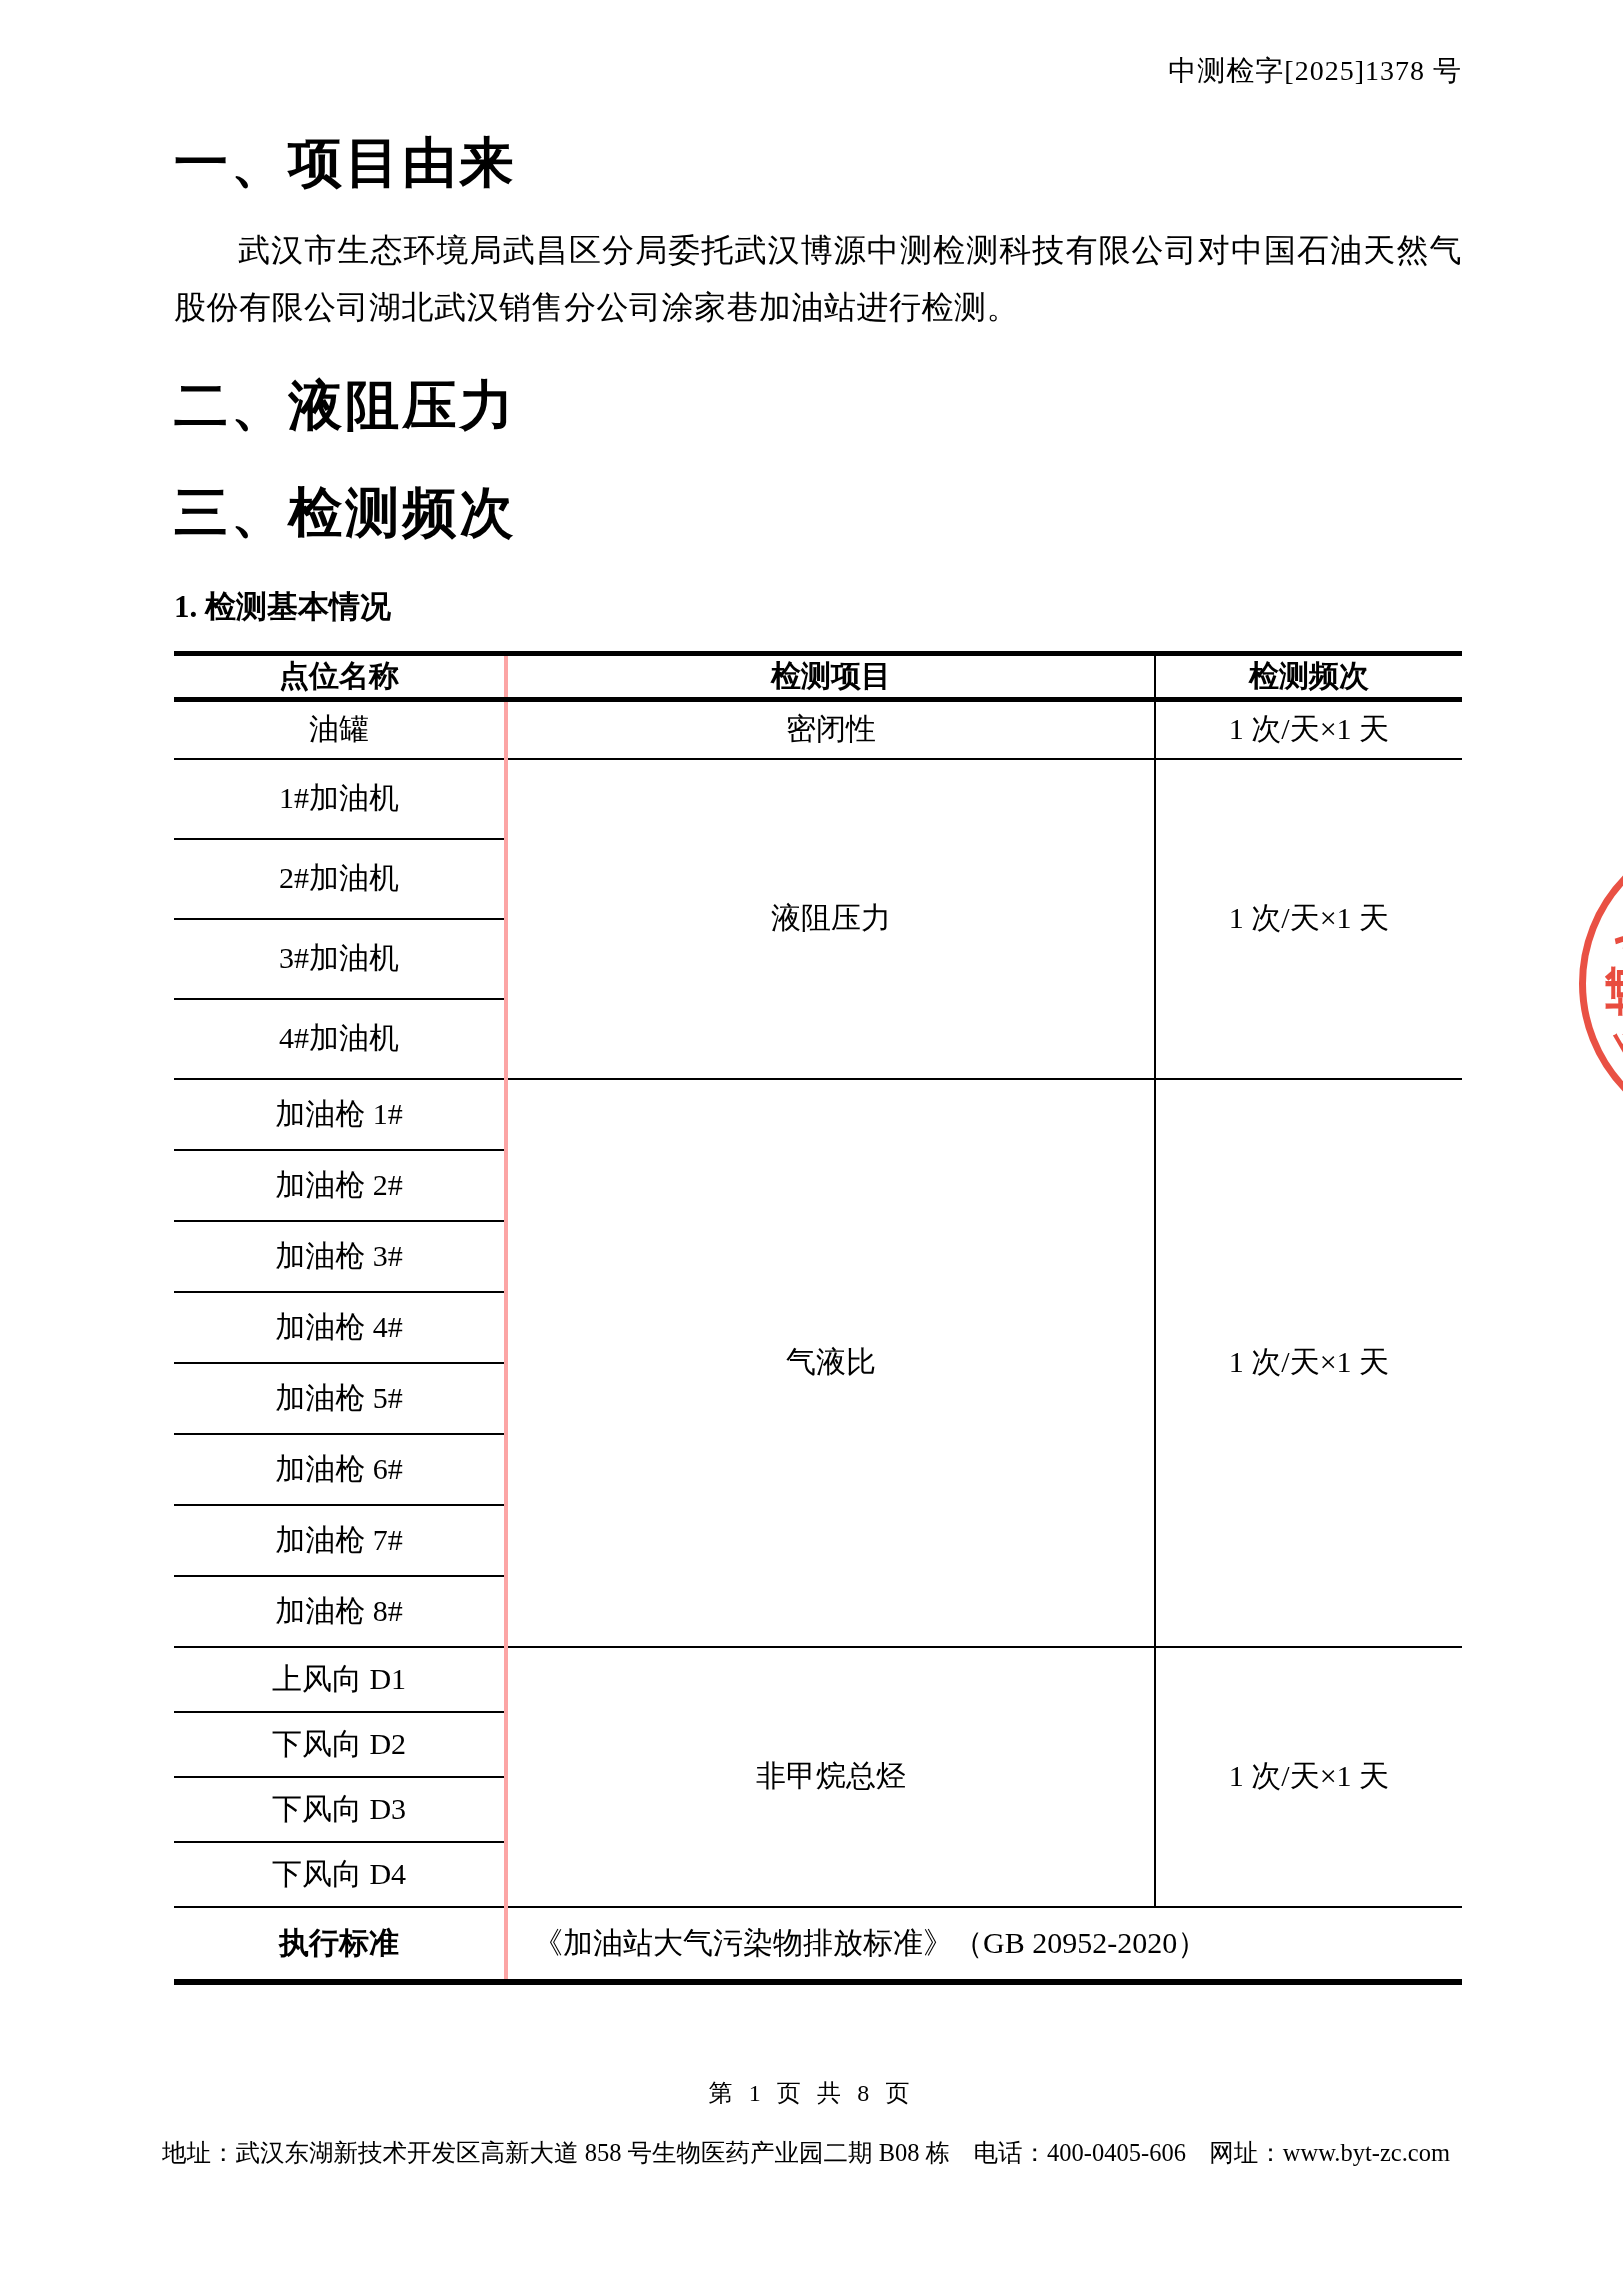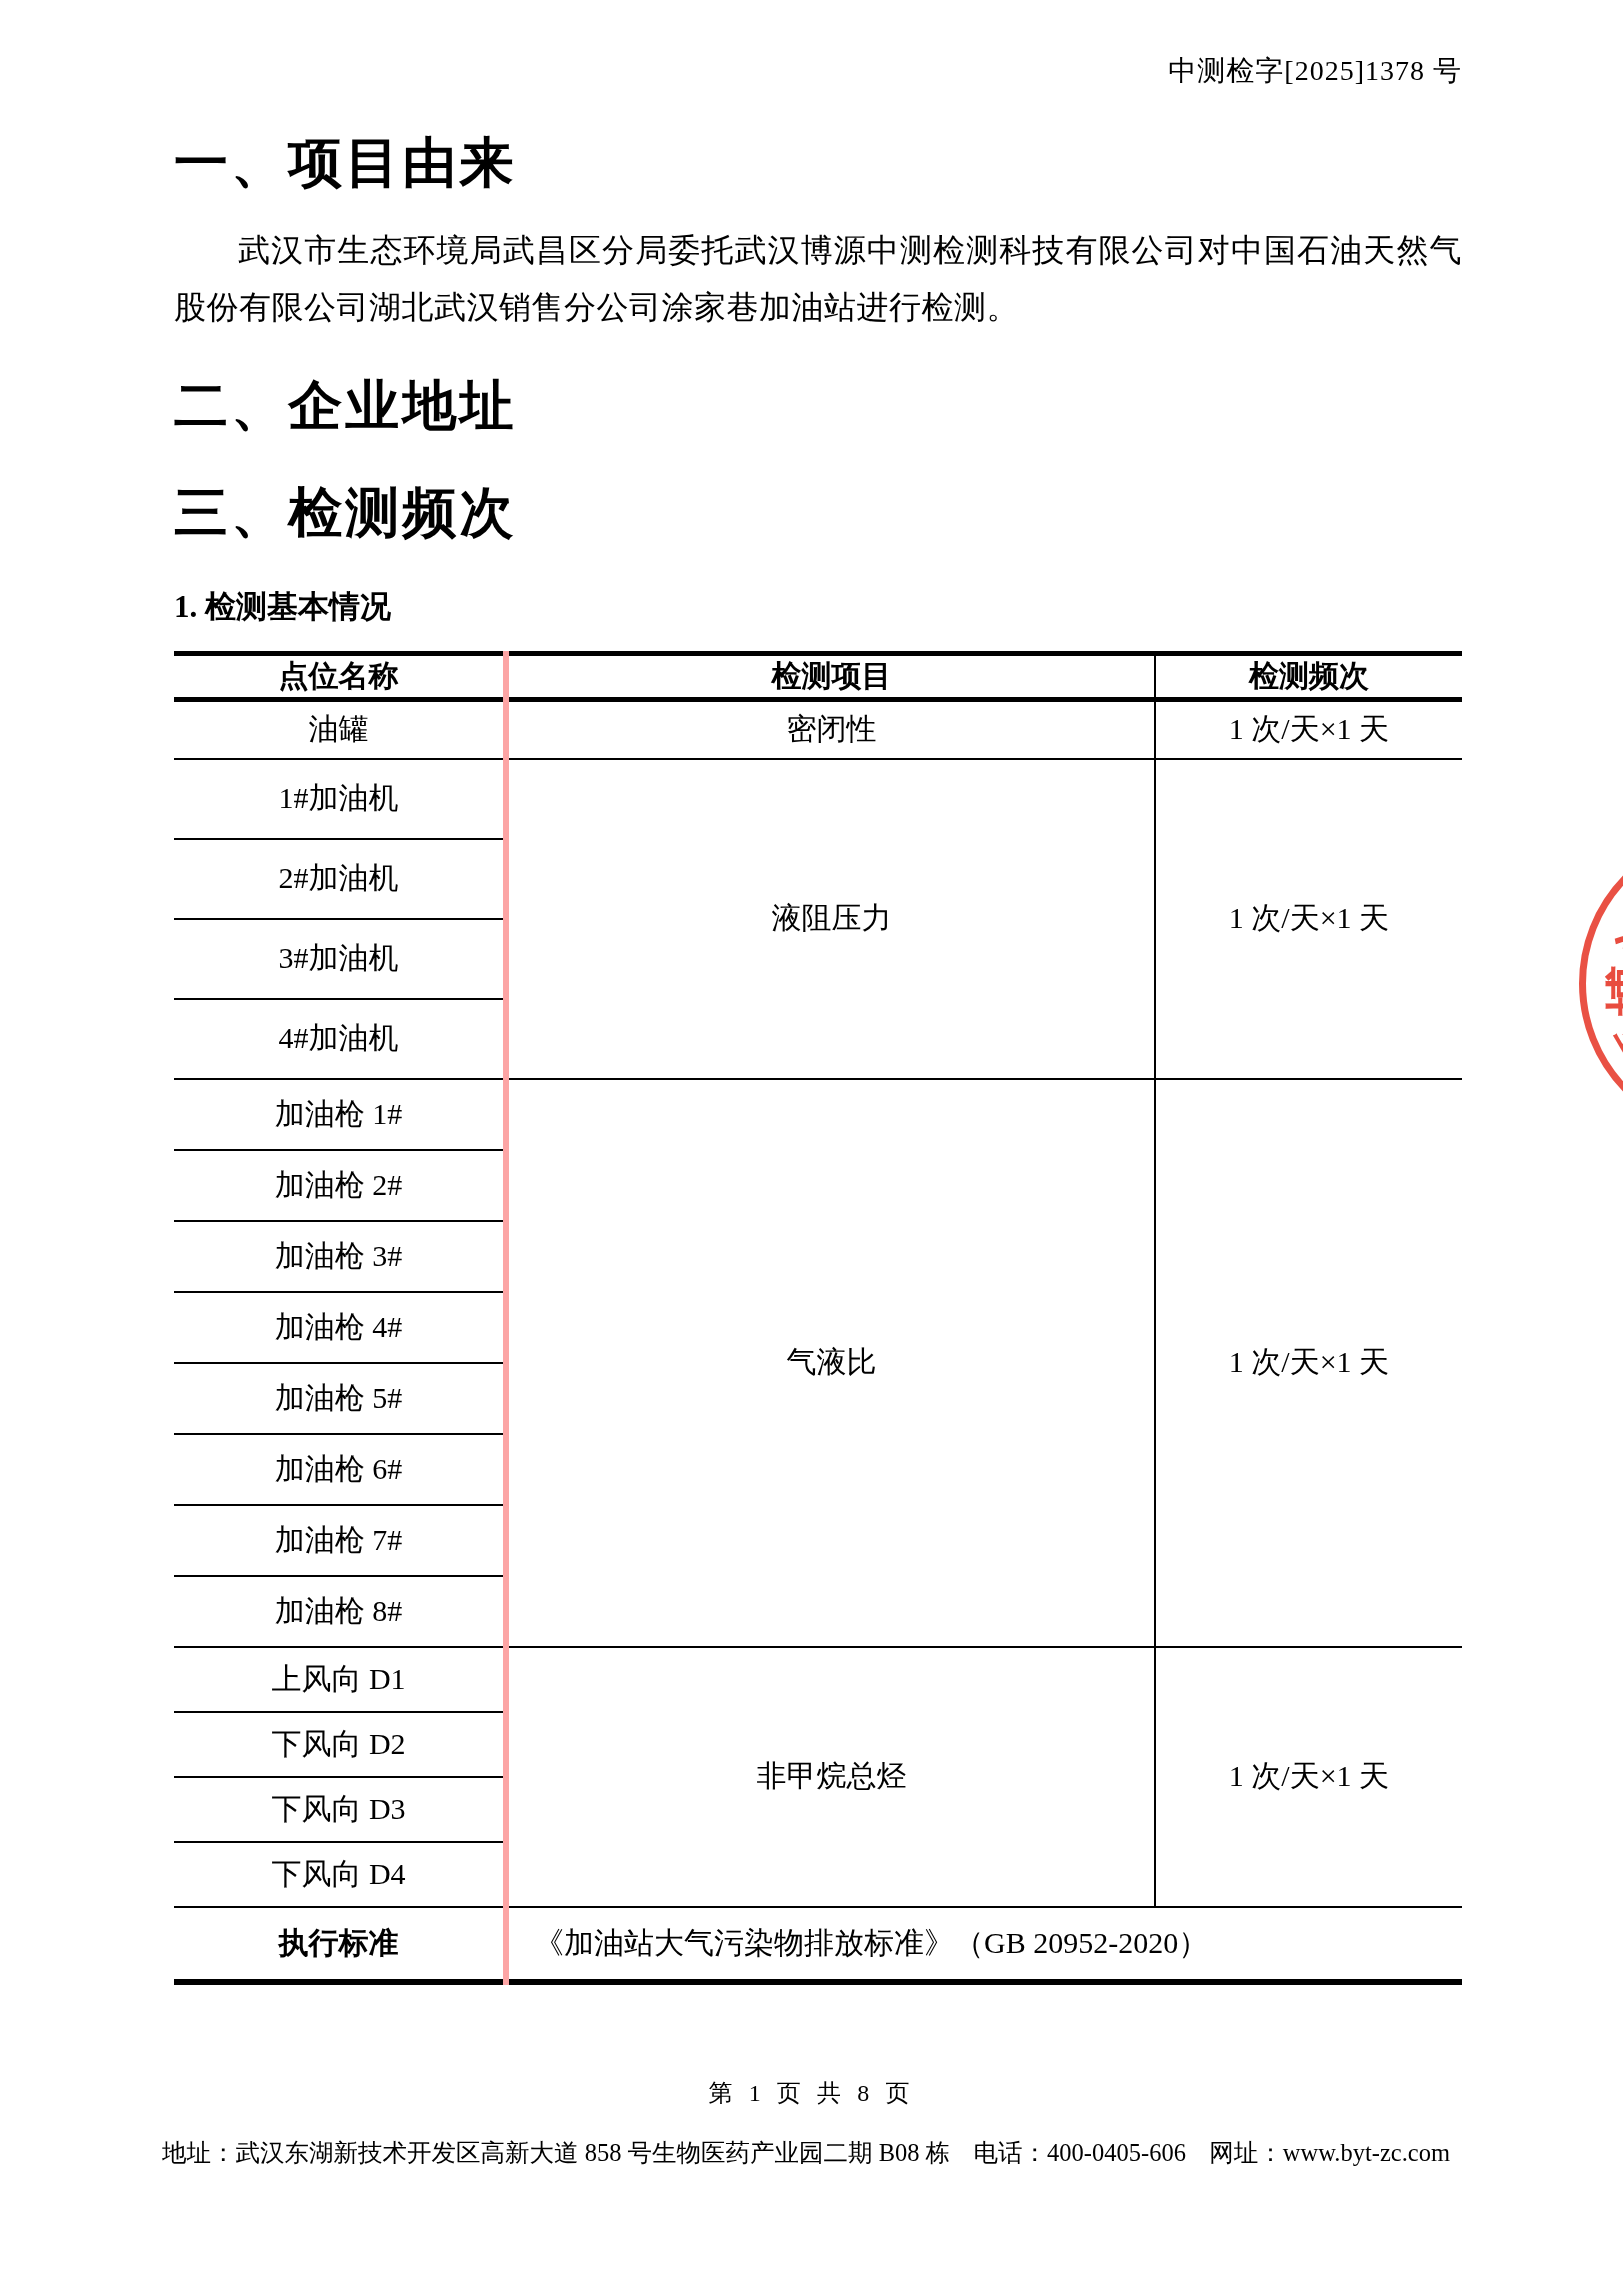--- a/index.html
+++ b/index.html
@@ -45,21 +45,21 @@
 
   
   table.company { margin-top: 25.6px; border-top: 5.6px solid #000; border-bottom: 5.6px solid #000; }
   table.company tr { height: 67px; }
   table.company td.lbl { font-weight: bold; border-right: 2px solid #000; }
   table.company tr.first td { border-bottom: 2px solid #000; }
 
   
   table.monitor { margin-top: 23.5px; border-top: 5.6px solid #000; border-bottom: 6.6px solid #000; }
   table.monitor th { font-weight: bold; border-bottom: 5.1px solid #000; }
-  .c1 { border-right: 6px solid #fca5a5; }
+  .c1 { border-right: 4px solid #fca5a5; }
   .vdiv { border-right: 2px solid #000; }
   .rsep { border-bottom: 2px solid #000; }   
   .gsep { border-bottom: 2.6px solid #000; }   
   tr.h-head { height: 42px; }
   tr.h-tank { height: 59px; }
   tr.h-mach { height: 80px; }
   tr.h-gun  { height: 71px; }
   tr.h-wind { height: 65px; }
   tr.h-std  { height: 75px; }
   td.std-lbl { font-weight: bold; }
@@ -101,21 +101,21 @@
 </head>
 <body>
 
 <div class="content">
 
   <div class="doc-number">中测检字[2025]1378 号</div>
 
   <h1 class="sec">一、项目由来</h1>
   <p class="para">武汉市生态环境局武昌区分局委托武汉博源中测检测科技有限公司对中国石油天然气股份有限公司湖北武汉销售分公司涂家巷加油站进行检测。</p>
 
-  <h1 class="sec sec2">二、企业地址</h1>
+  <h1 class="sec sec2">二、液阻压力</h1>
 
 
   <h1 class="sec sec2">三、检测频次</h1>
   <h2 class="sub">1. 检测基本情况</h2>
 
   <table class="monitor">
     <colgroup>
         <col style="width:332px">
         <col style="width:649px">
         <col style="width:307px">

